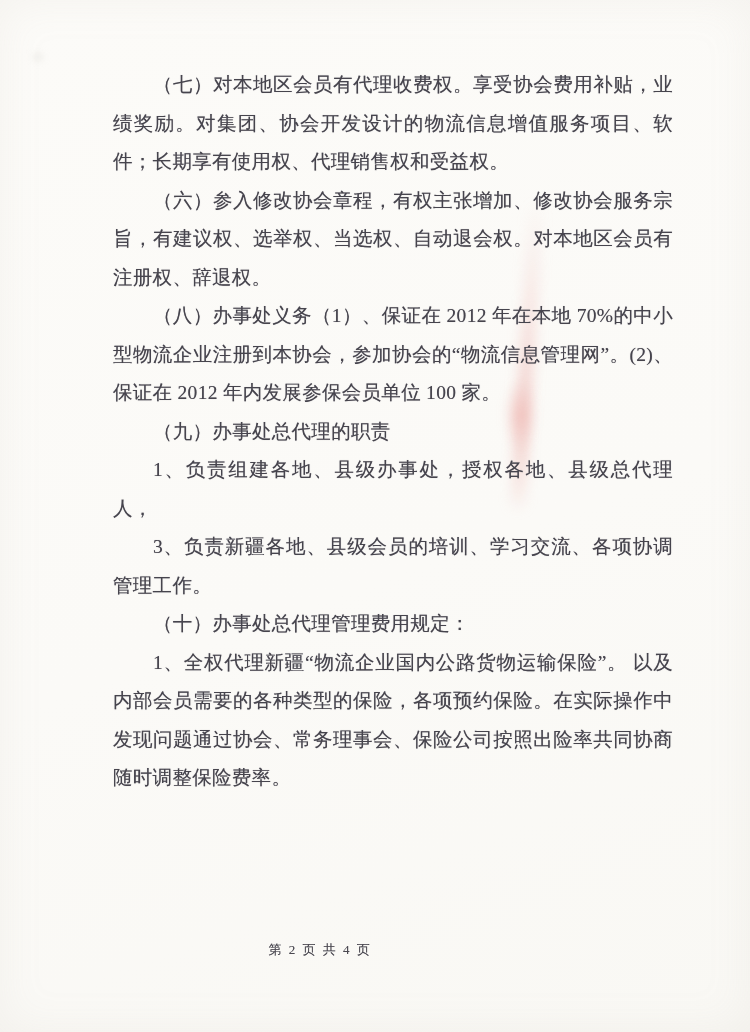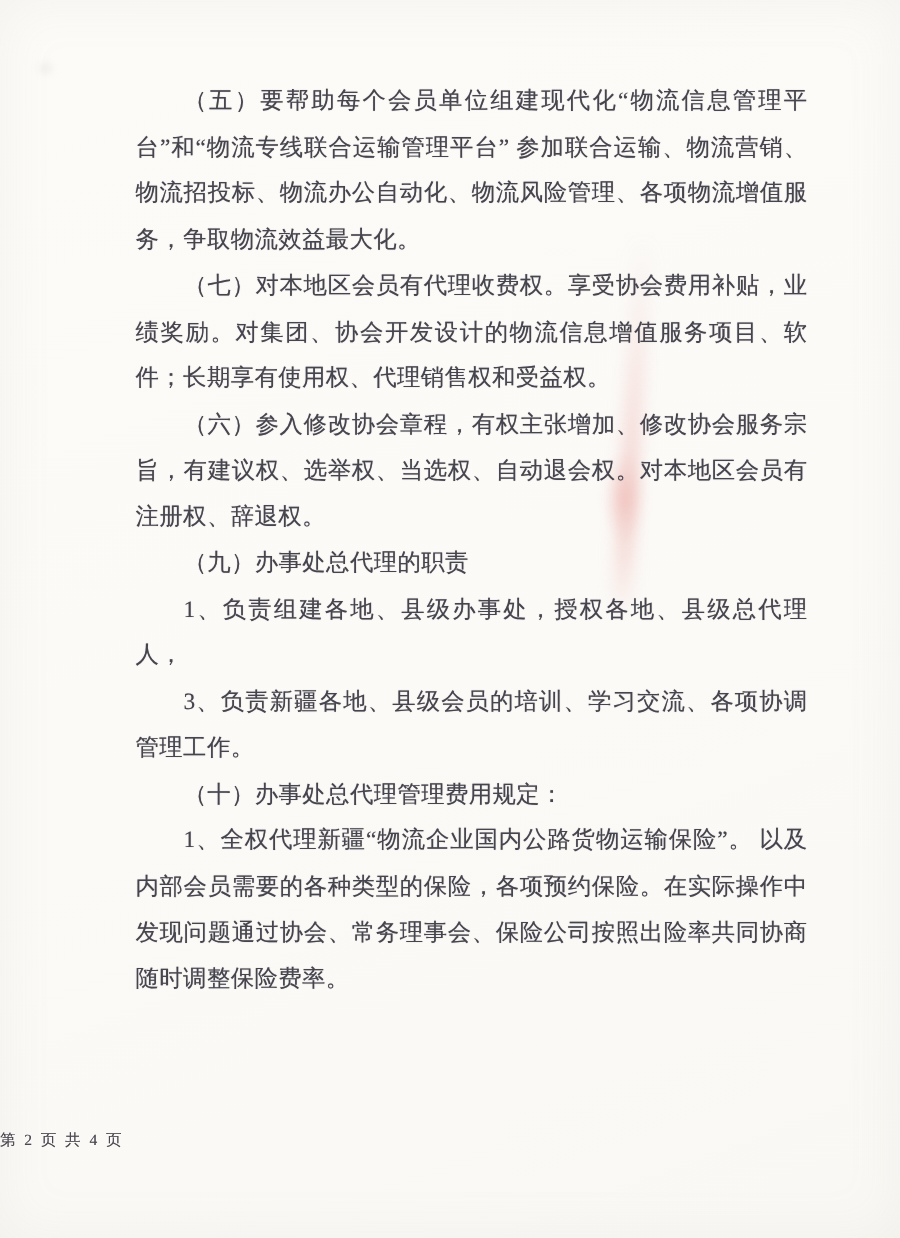--- a/index.html
+++ b/index.html
@@ -30,20 +30,21 @@
     margin: 0;
     text-indent: 2.05em;
     text-align: justify;
     text-align-last: left;
   }
   .footer {
     position: absolute;
     top: 941px;
     left: 0;
     width: 640px;
+    text-align: center;
     font-size: 13px;
     letter-spacing: 2px;
     color: #4a4850;
     text-shadow: 0 0 0.5px rgba(70,68,80,0.5);
   }
   
   .stain-line {
     position: absolute;
     left: 519px;
     top: 198px;
@@ -84,23 +85,23 @@
 </head>
 <body>
 
 <div class="page">
 
   <div class="smudge"></div>
   <div class="stain-line"></div>
   <div class="stain-blob"></div>
 
   <main class="doc-body">
-    <p>（五）要帮助每个会员单位组建现代化“物流信息管理平台”和“物流专线联合运输管理平台” 参加联合运输、物流营销、物流招投标、物流办公自动化、物流风险管理、各项物流增值服务，争取物流效益最大化。</p>
     <p>（七）对本地区会员有代理收费权。享受协会费用补贴，业绩奖励。对集团、协会开发设计的物流信息增值服务项目、软件；长期享有使用权、代理销售权和受益权。</p>
     <p>（六）参入修改协会章程，有权主张增加、修改协会服务宗旨，有建议权、选举权、当选权、自动退会权。对本地区会员有注册权、辞退权。</p>
+    <p>（八）办事处义务（1）、保证在 2012 年在本地 70%的中小型物流企业注册到本协会，参加协会的“物流信息管理网”。(2)、保证在 2012 年内发展参保会员单位 100 家。</p>
     <p>（九）办事处总代理的职责</p>
     <p>1、负责组建各地、县级办事处，授权各地、县级总代理人，</p>
     <p>3、负责新疆各地、县级会员的培训、学习交流、各项协调管理工作。</p>
     <p>（十）办事处总代理管理费用规定：</p>
     <p>1、全权代理新疆“物流企业国内公路货物运输保险”。 以及内部会员需要的各种类型的保险，各项预约保险。在实际操作中发现问题通过协会、常务理事会、保险公司按照出险率共同协商随时调整保险费率。</p>
   </main>
 
   <div class="footer">第 2 页 共 4 页</div>
 
 </div>

